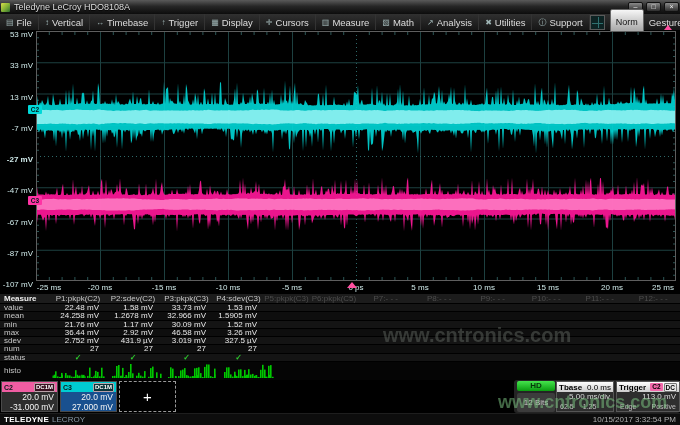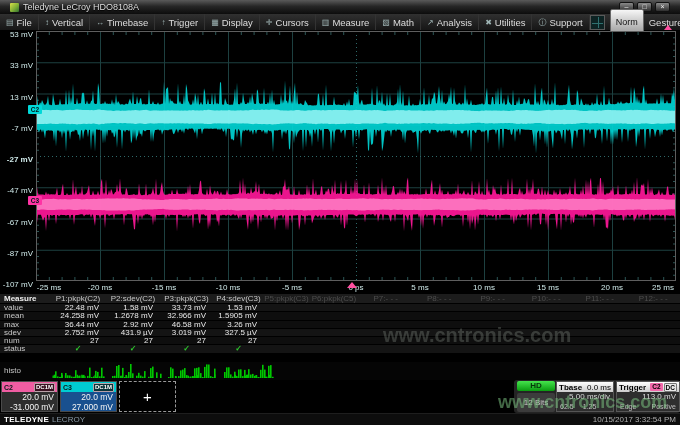--- a/index.html
+++ b/index.html
@@ -3,21 +3,21 @@
 <meta charset="utf-8">
 <style>
   *{margin:0;padding:0;box-sizing:border-box}
   html,body{background:#000}
   body{width:680px;height:425px;font-family:"Liberation Sans",sans-serif;overflow:hidden}
   .app{position:relative;width:680px;height:425px;background:#000;overflow:hidden}
 
   
   .titlebar{position:absolute;top:0;left:0;right:0;height:14px;
     background:linear-gradient(#5a5a5a 0%,#262626 45%,#0c0c0c 100%);
-    display:flex;align-items:center;gap:4px;padding:0 10px}
+    display:flex;align-items:center;gap:4px;padding:0 1px}
   .app-icon{width:9px;height:9px;border-radius:1px;background:linear-gradient(135deg,#d8e04a 0%,#7fae35 55%,#2f6f2f 100%)}
   .title-text{font-size:9px;color:#ddd;text-shadow:0 1px 1px #000}
   .win-controls{margin-left:auto;display:flex;gap:3px}
   .win-btn{width:15px;height:10px;background:linear-gradient(#8a8a8a,#2e2e2e);border:1px solid #111;
     border-radius:2px;color:#eee;font-size:7px;line-height:8px;text-align:center;cursor:default}
 
   
   .menubar{position:absolute;top:14px;left:0;right:0;height:17px;
     background:linear-gradient(#303030,#161616);border-bottom:1px solid #000;
     display:flex;align-items:stretch}
@@ -410,20 +410,35 @@
         <div class="m-cell">1.5905 mV</div>
         <div class="m-cell"></div>
         <div class="m-cell"></div>
         <div class="m-cell"></div>
         <div class="m-cell"></div>
         <div class="m-cell"></div>
         <div class="m-cell"></div>
         <div class="m-cell"></div>
         <div class="m-cell"></div>
       </div>
+      <div class="m-row">
+        <div class="m-cell lab">min</div>
+        <div class="m-cell">21.76 mV</div>
+        <div class="m-cell">1.17 mV</div>
+        <div class="m-cell">30.09 mV</div>
+        <div class="m-cell">1.52 mV</div>
+        <div class="m-cell"></div>
+        <div class="m-cell"></div>
+        <div class="m-cell"></div>
+        <div class="m-cell"></div>
+        <div class="m-cell"></div>
+        <div class="m-cell"></div>
+        <div class="m-cell"></div>
+        <div class="m-cell"></div>
+      </div>
       <div class="m-row alt">
         <div class="m-cell lab">max</div>
         <div class="m-cell">36.44 mV</div>
         <div class="m-cell">2.92 mV</div>
         <div class="m-cell">46.58 mV</div>
         <div class="m-cell">3.26 mV</div>
         <div class="m-cell"></div>
         <div class="m-cell"></div>
         <div class="m-cell"></div>
         <div class="m-cell"></div>

